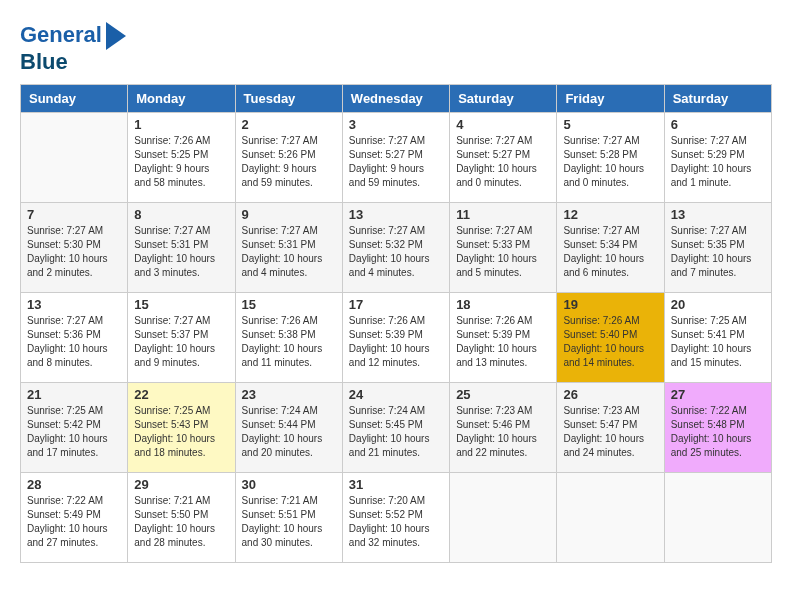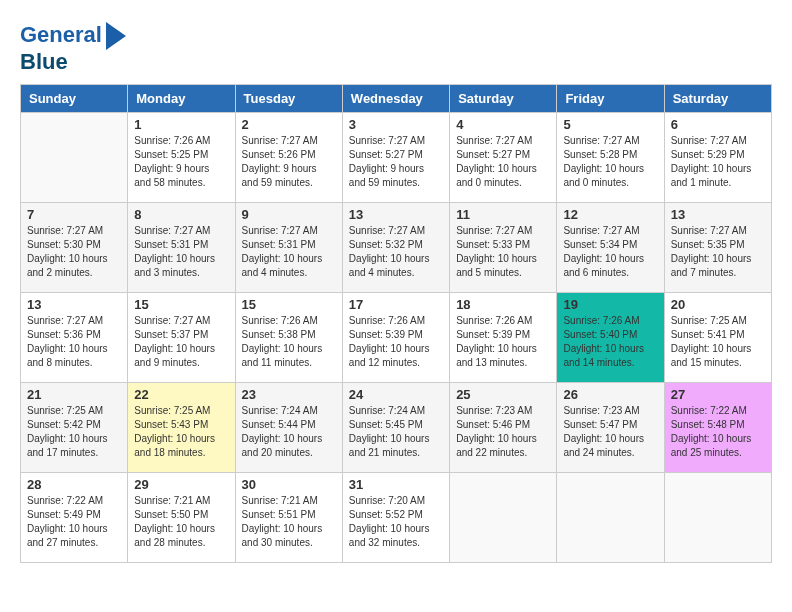--- a/index.html
+++ b/index.html
@@ -250,21 +250,21 @@
 Daylight: 10 hours
 and 12 minutes.</div>
         </td>
         <td style="background: rgb(255, 255, 255);">
           <span class="day-num">18</span>
           <div class="day-info" style="white-space: pre-line;">Sunrise: 7:26 AM
 Sunset: 5:39 PM
 Daylight: 10 hours
 and 13 minutes.</div>
         </td>
-        <td style="background: #14b8a6;">
+        <td style="background: #eab308;">
           <span class="day-num">19</span>
           <div class="day-info" style="white-space: pre-line;">Sunrise: 7:26 AM
 Sunset: 5:40 PM
 Daylight: 10 hours
 and 14 minutes.</div>
         </td>
         <td style="background: rgb(255, 255, 255);">
           <span class="day-num">20</span>
           <div class="day-info" style="white-space: pre-line;">Sunrise: 7:25 AM
 Sunset: 5:41 PM

